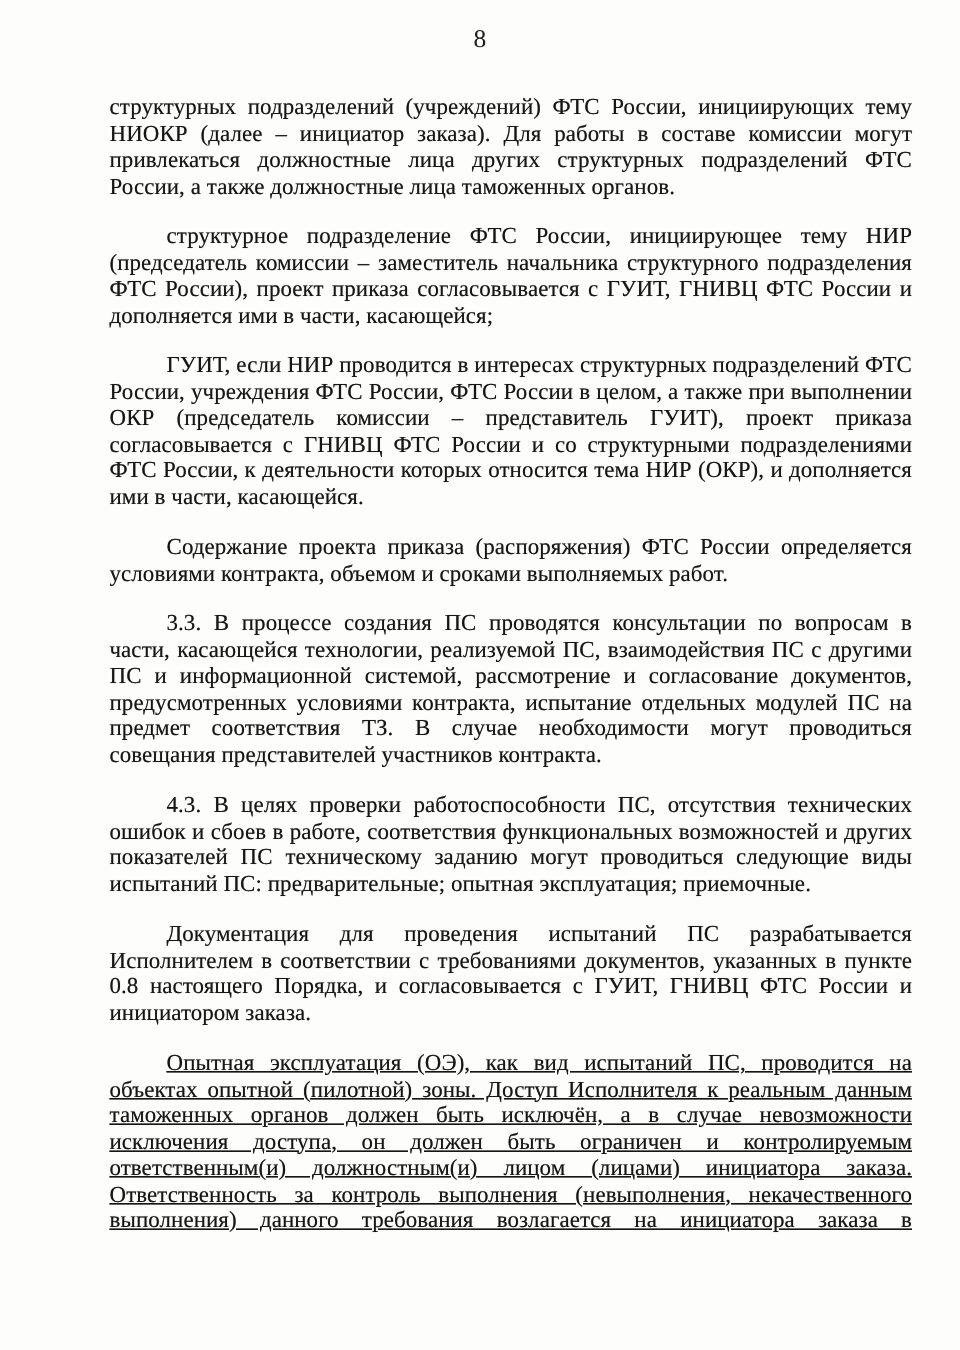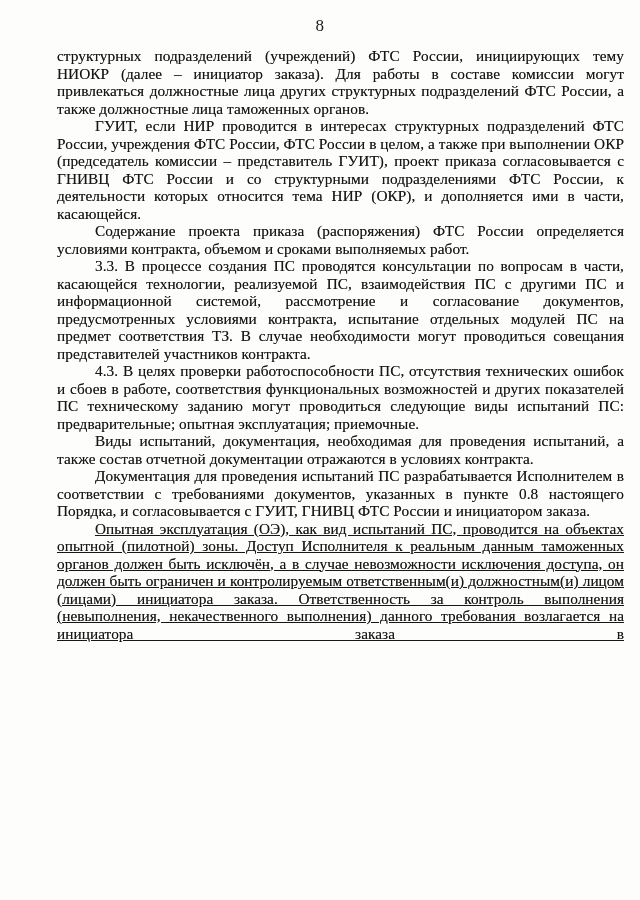--- a/index.html
+++ b/index.html
@@ -34,40 +34,40 @@
     left: 57px;
     width: 567px;
     font-size: 15.3px;
     line-height: 17.5px;
     text-align: justify;
     letter-spacing: 0.05px;
     
     text-shadow: 0 0 0.45px rgba(10,10,10,0.55);
   }
   p.para {
-    margin: 0;
+    margin: 16px;
     padding: 0;
     text-indent: 38px;
   }
   p.para.no-indent {
     text-indent: 0;
   }
   p.para.justify-last {
     text-align-last: justify;
     text-decoration: underline;
   }
 </style>
 </head>
 <body>
 
 <div class="page">
   <div class="page-number">8</div>
   <div class="body-text" id="document-body">
       <p class="para no-indent">структурных подразделений (учреждений) ФТС России, инициирующих тему НИОКР (далее – инициатор заказа). Для работы в составе комиссии могут привлекаться должностные лица других структурных подразделений ФТС России, а также должностные лица таможенных органов.</p>
+      <p class="para">структурное подразделение ФТС России, инициирующее тему НИР (председатель комиссии – заместитель начальника структурного подразделения ФТС России), проект приказа согласовывается с ГУИТ, ГНИВЦ ФТС России и дополняется ими в части, касающейся;</p>
       <p class="para">ГУИТ, если НИР проводится в интересах структурных подразделений ФТС России, учреждения ФТС России, ФТС России в целом, а также при выполнении ОКР (председатель комиссии – представитель ГУИТ), проект приказа согласовывается с ГНИВЦ ФТС России и со структурными подразделениями ФТС России, к деятельности которых относится тема НИР (ОКР), и дополняется ими в части, касающейся.</p>
       <p class="para">Содержание проекта приказа (распоряжения) ФТС России определяется условиями контракта, объемом и сроками выполняемых работ.</p>
       <p class="para">3.3. В процессе создания ПС проводятся консультации по вопросам в части, касающейся технологии, реализуемой ПС, взаимодействия ПС с другими ПС и информационной системой, рассмотрение и согласование документов, предусмотренных условиями контракта, испытание отдельных модулей ПС на предмет соответствия ТЗ. В случае необходимости могут проводиться совещания представителей участников контракта.</p>
       <p class="para">4.3. В целях проверки работоспособности ПС, отсутствия технических ошибок и сбоев в работе, соответствия функциональных возможностей и других показателей ПС техническому заданию могут проводиться следующие виды испытаний ПС: предварительные; опытная эксплуатация; приемочные.</p>
-      <p class="para">Виды испытаний, документация, необходимая для проведения испытаний, а также состав отчетной документации отражаются в условиях контракта.</p>
       <p class="para">Документация для проведения испытаний ПС разрабатывается Исполнителем в соответствии с требованиями документов, указанных в пункте 0.8 настоящего Порядка, и согласовывается с ГУИТ, ГНИВЦ ФТС России и инициатором заказа.</p>
       <p class="para justify-last">Опытная эксплуатация (ОЭ), как вид испытаний ПС, проводится на объектах опытной (пилотной) зоны. Доступ Исполнителя к реальным данным таможенных органов должен быть исключён, а в случае невозможности исключения доступа, он должен быть ограничен и контролируемым ответственным(и) должностным(и) лицом (лицами) инициатора заказа. Ответственность за контроль выполнения (невыполнения, некачественного выполнения) данного требования возлагается на инициатора заказа в</p>
     </div>
 </div>
 
 </body></html>

